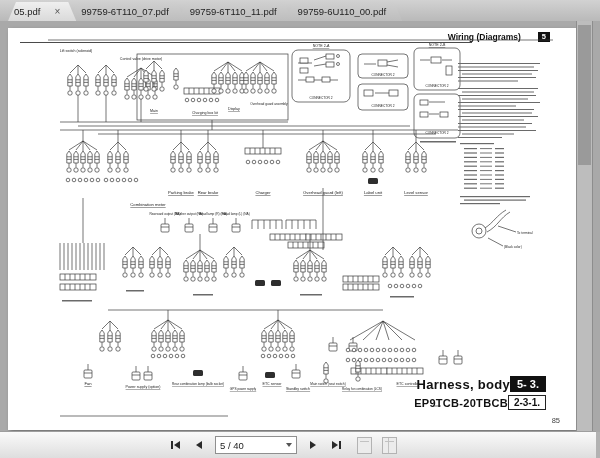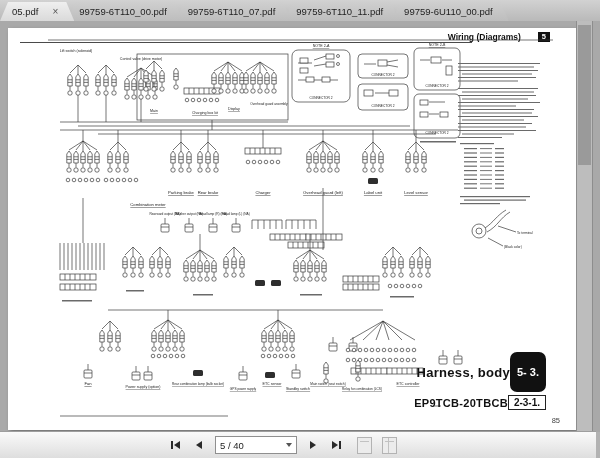--- a/index.html
+++ b/index.html
@@ -8,41 +8,41 @@
 
   
   .tabbar{position:absolute;top:0;left:0;right:0;height:21px;
     background:linear-gradient(#d2d2d2,#b9b9b9);border-bottom:1px solid #8f8f8f;
     display:flex;align-items:flex-end;}
   .tab{height:19px;display:flex;align-items:center;font-size:9.5px;color:#222;
     padding:0 16px 0 12px;margin-right:-7px;position:relative;
     background:linear-gradient(#cfcfcf,#bdbdbd);
     clip-path:polygon(8px 0,calc(100% - 8px) 0,100% 100%,0 100%);
     white-space:nowrap;}
-  .tab.active{background:linear-gradient(#efefef,#dadada);z-index:6;}
+  .tab.active{background:linear-gradient(#efefef,#dadada);z-index:6;padding-left:6px;margin-left:8px;}
   .tab .close{margin-left:14px;font-size:10px;color:#555;line-height:1;}
 
   
   .viewer{position:absolute;top:21px;left:0;right:0;bottom:26px;background:#a9a9a9;}
   .page{position:absolute;top:7px;left:8px;right:24px;bottom:2px;background:#ffffff;
     box-shadow:2px 2px 4px rgba(0,0,0,.35);}
   .scroll{position:absolute;top:0;right:7px;width:15px;bottom:0;background:#bdbdbd;
     border-left:1px solid #8d8d8d;border-right:1px solid #8d8d8d;}
   .thumb{position:absolute;top:4px;left:1px;right:1px;height:140px;background:#9a9a9a;}
 
   .hdr{position:absolute;top:4px;right:26px;font-size:8.5px;font-weight:bold;color:#111;
     display:flex;align-items:center;gap:17px;}
   .badge{display:inline-block;background:#111;color:#fff;font-size:7.5px;font-weight:bold;
     padding:1px 4px;line-height:1.1;}
   .rule{position:absolute;top:14px;left:12px;right:104px;border-top:1px solid #4a4a4a;}
 
   .tblock{position:absolute;right:30px;bottom:20px;text-align:right;white-space:nowrap;}
   .tblock .row1,.tblock .row2{display:flex;justify-content:flex-end;align-items:center;gap:0;margin-top:3px;}
   .tname{font-size:13px;font-weight:bold;color:#111;letter-spacing:.3px;}
-  .sbadge{background:#111;color:#fff;font-size:11px;font-weight:bold;padding:14px 7px;border-radius:7px;}
+  .sbadge{background:#111;color:#fff;font-size:11px;font-weight:bold;padding:2px 7px;}
   .model{font-size:11px;font-weight:bold;color:#111;letter-spacing:.3px;}
   .rbox{border:1.5px solid #222;color:#111;font-size:10px;font-weight:bold;padding:0 5px;line-height:13px;}
   .pno{position:absolute;right:16px;bottom:5px;font-size:7.5px;color:#444;}
 
   
   .dwg{position:absolute;left:40px;top:10px;width:505px;height:390px;}
   .dwg line,.dwg path,.dwg rect,.dwg circle,.dwg polyline{stroke:#3a3a3a;stroke-width:.7;fill:none;}
   .dwg .f{fill:#ffffff;}
   .dwg .k{fill:#2e2e2e;stroke:none;}
   .dwg .g{fill:#6a6a6a;stroke:none;}
@@ -69,23 +69,20 @@
 </style>
 </head>
 <body>
 
 <div class="app">
 
   <div class="tabbar">
     <div class="tab active">
       <span>05.pdf</span>
       <span class="close">×</span>
-    </div>
-    <div class="tab">
-      <span>99759-6T110_00.pdf</span>
     </div>
     <div class="tab">
       <span>99759-6T110_07.pdf</span>
     </div>
     <div class="tab">
       <span>99759-6T110_11.pdf</span>
     </div>
     <div class="tab">
       <span>99759-6U110_00.pdf</span>
     </div>

